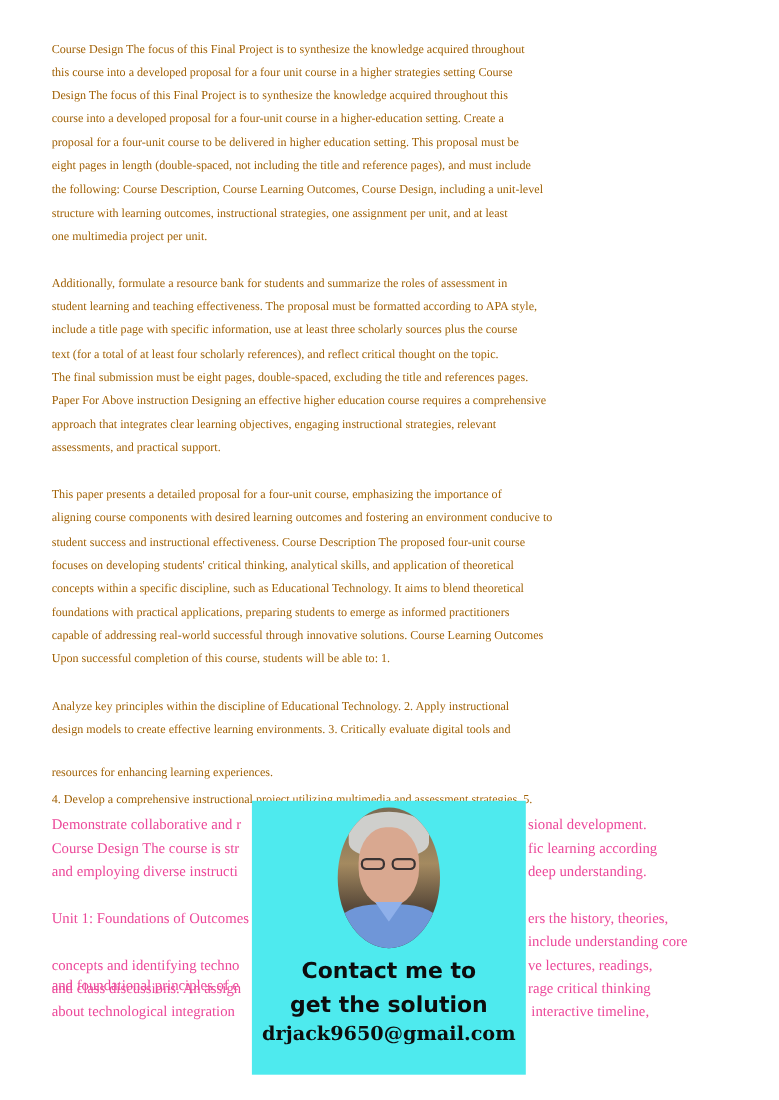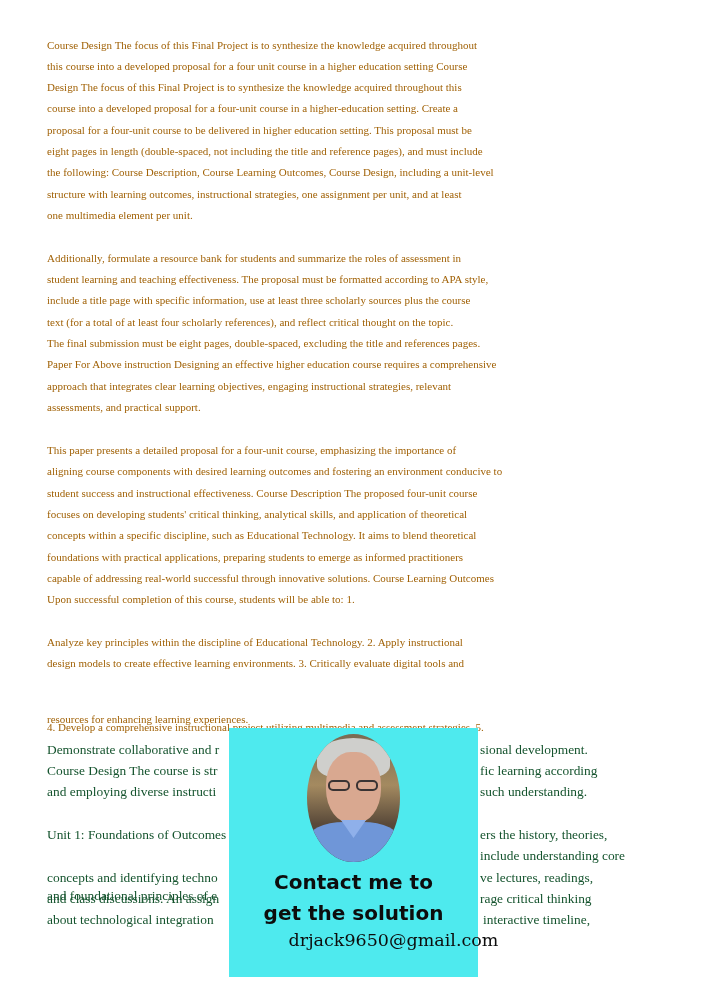--- a/index.html
+++ b/index.html
@@ -5,21 +5,21 @@
   html, body { margin:0; padding:0; background:#ffffff; }
   body { width:708px; height:1000px; position:relative; overflow:hidden; }
   .page { position:absolute; left:0; top:0; width:708px; height:1000px; background:#fff; }
   .line {
     position:absolute; left:47px; white-space:nowrap;
     font-family:"Liberation Serif", "DejaVu Serif", serif;
     font-size:11px; line-height:21px; color:#a16207;
   }
   .frag { position:absolute; white-space:nowrap;
     font-family:"Liberation Serif", "DejaVu Serif", serif;
-    font-size:13.4px; line-height:21px; color:#14532d; }
+    font-size:13.4px; line-height:21px; color:#ec4899; }
   .ad {
     position:absolute; left:229px; top:728px; width:249px; height:249px;
     background:#4eeaee;
   }
   .photo {
     position:absolute; left:78px; top:6px; width:93px; height:128px;
     border-radius:50%; overflow:hidden;
     background:linear-gradient(180deg,#7a6a52 0%,#a48a60 40%,#5a4a3a 70%,#3a3530 100%);
   }
   .hair { position:absolute; left:10px; top:4px; width:73px; height:40px; border-radius:50% 50% 30% 30%; background:#cfcfcc; }
@@ -28,39 +28,39 @@
   .glasses span { position:absolute; top:0; width:22px; height:11px; border:2px solid #3a3333; border-radius:5px; box-sizing:border-box; }
   .shirt { position:absolute; left:0; top:88px; width:93px; height:45px; background:#6f96d8; border-radius:40% 40% 0 0; }
   .collar { position:absolute; left:34px; top:86px; width:25px; height:18px; background:#8fb0ea; clip-path:polygon(0 0,50% 100%,100% 0); }
   .ad-title {
     position:absolute; left:0; width:249px; text-align:center;
     font-family:"DejaVu Sans", sans-serif; font-weight:bold;
     font-size:20px; line-height:31px; color:#0d0d0d;
   }
   .ad-email {
     position:absolute; left:0; top:202px; width:249px; text-align:center;
-    font-family:"DejaVu Serif", serif; font-weight:normal;
-    font-size:17.5px; color:#0d0d0d;margin-left:40px;
+    font-family:"DejaVu Serif", serif; font-weight:bold;
+    font-size:17.5px; color:#0d0d0d;
   }
 </style>
 </head>
 <body>
 
 <div class="page">
 
   <div>
     <div class="line" style="top:35px">Course Design The focus of this Final Project is to synthesize the knowledge acquired throughout</div>
-    <div class="line" style="top:56px">this course into a developed proposal for a four unit course in a higher education setting Course</div>
+    <div class="line" style="top:56px">this course into a developed proposal for a four unit course in a higher strategies setting Course</div>
     <div class="line" style="top:77px">Design The focus of this Final Project is to synthesize the knowledge acquired throughout this</div>
     <div class="line" style="top:98px">course into a developed proposal for a four-unit course in a higher-education setting. Create a</div>
     <div class="line" style="top:120px">proposal for a four-unit course to be delivered in higher education setting. This proposal must be</div>
     <div class="line" style="top:141px">eight pages in length (double-spaced, not including the title and reference pages), and must include</div>
     <div class="line" style="top:162px">the following: Course Description, Course Learning Outcomes, Course Design, including a unit-level</div>
     <div class="line" style="top:184px">structure with learning outcomes, instructional strategies, one assignment per unit, and at least</div>
-    <div class="line" style="top:205px">one multimedia element per unit.</div>
+    <div class="line" style="top:205px">one multimedia project per unit.</div>
   </div>
 
   <div>
     <div class="line" style="top:248px">Additionally, formulate a resource bank for students and summarize the roles of assessment in</div>
     <div class="line" style="top:269px">student learning and teaching effectiveness. The proposal must be formatted according to APA style,</div>
     <div class="line" style="top:290px">include a title page with specific information, use at least three scholarly sources plus the course</div>
     <div class="line" style="top:312px">text (for a total of at least four scholarly references), and reflect critical thought on the topic.</div>
     <div class="line" style="top:333px">The final submission must be eight pages, double-spaced, excluding the title and references pages.</div>
     <div class="line" style="top:354px">Paper For Above instruction Designing an effective higher education course requires a comprehensive</div>
     <div class="line" style="top:376px">approach that integrates clear learning objectives, engaging instructional strategies, relevant</div>
@@ -74,31 +74,31 @@
     <div class="line" style="top:504px">focuses on developing students' critical thinking, analytical skills, and application of theoretical</div>
     <div class="line" style="top:525px">concepts within a specific discipline, such as Educational Technology. It aims to blend theoretical</div>
     <div class="line" style="top:547px">foundations with practical applications, preparing students to emerge as informed practitioners</div>
     <div class="line" style="top:568px">capable of addressing real-world successful through innovative solutions. Course Learning Outcomes</div>
     <div class="line" style="top:589px">Upon successful completion of this course, students will be able to: 1.</div>
   </div>
 
   <div>
     <div class="line" style="top:632px">Analyze key principles within the discipline of Educational Technology. 2. Apply instructional</div>
     <div class="line" style="top:653px">design models to create effective learning environments. 3. Critically evaluate digital tools and</div>
-    <div class="line" style="top:709px">resources for enhancing learning experiences.</div>
+    <div class="line" style="top:692px">resources for enhancing learning experiences.</div>
   </div>
 
   <div>
     <div class="line" style="top:717px">4. Develop a comprehensive instructional project utilizing multimedia and assessment strategies. 5.</div>
     <div class="frag" style="top:739px; left:47px">Demonstrate collaborative and r</div>
     <div class="frag" style="top:739px; left:480px">sional development.</div>
     <div class="frag" style="top:760px; left:47px">Course Design The course is str</div>
     <div class="frag" style="top:760px; left:480px">fic learning according</div>
     <div class="frag" style="top:781px; left:47px">and employing diverse instructi</div>
-    <div class="frag" style="top:781px; left:480px">such understanding.</div>
+    <div class="frag" style="top:781px; left:480px">deep understanding.</div>
   </div>
 
   <div>
     <div class="frag" style="top:824px; left:47px">Unit 1: Foundations of Outcomes</div>
     <div class="frag" style="top:824px; left:480px">ers the history, theories,</div>
     <div class="frag" style="top:885px; left:47px">and foundational principles of e</div>
     <div class="frag" style="top:845px; left:480px">include understanding core</div>
     <div class="frag" style="top:867px; left:47px">concepts and identifying techno</div>
     <div class="frag" style="top:867px; left:480px">ve lectures, readings,</div>
     <div class="frag" style="top:888px; left:47px">and class discussions. An assign</div>

